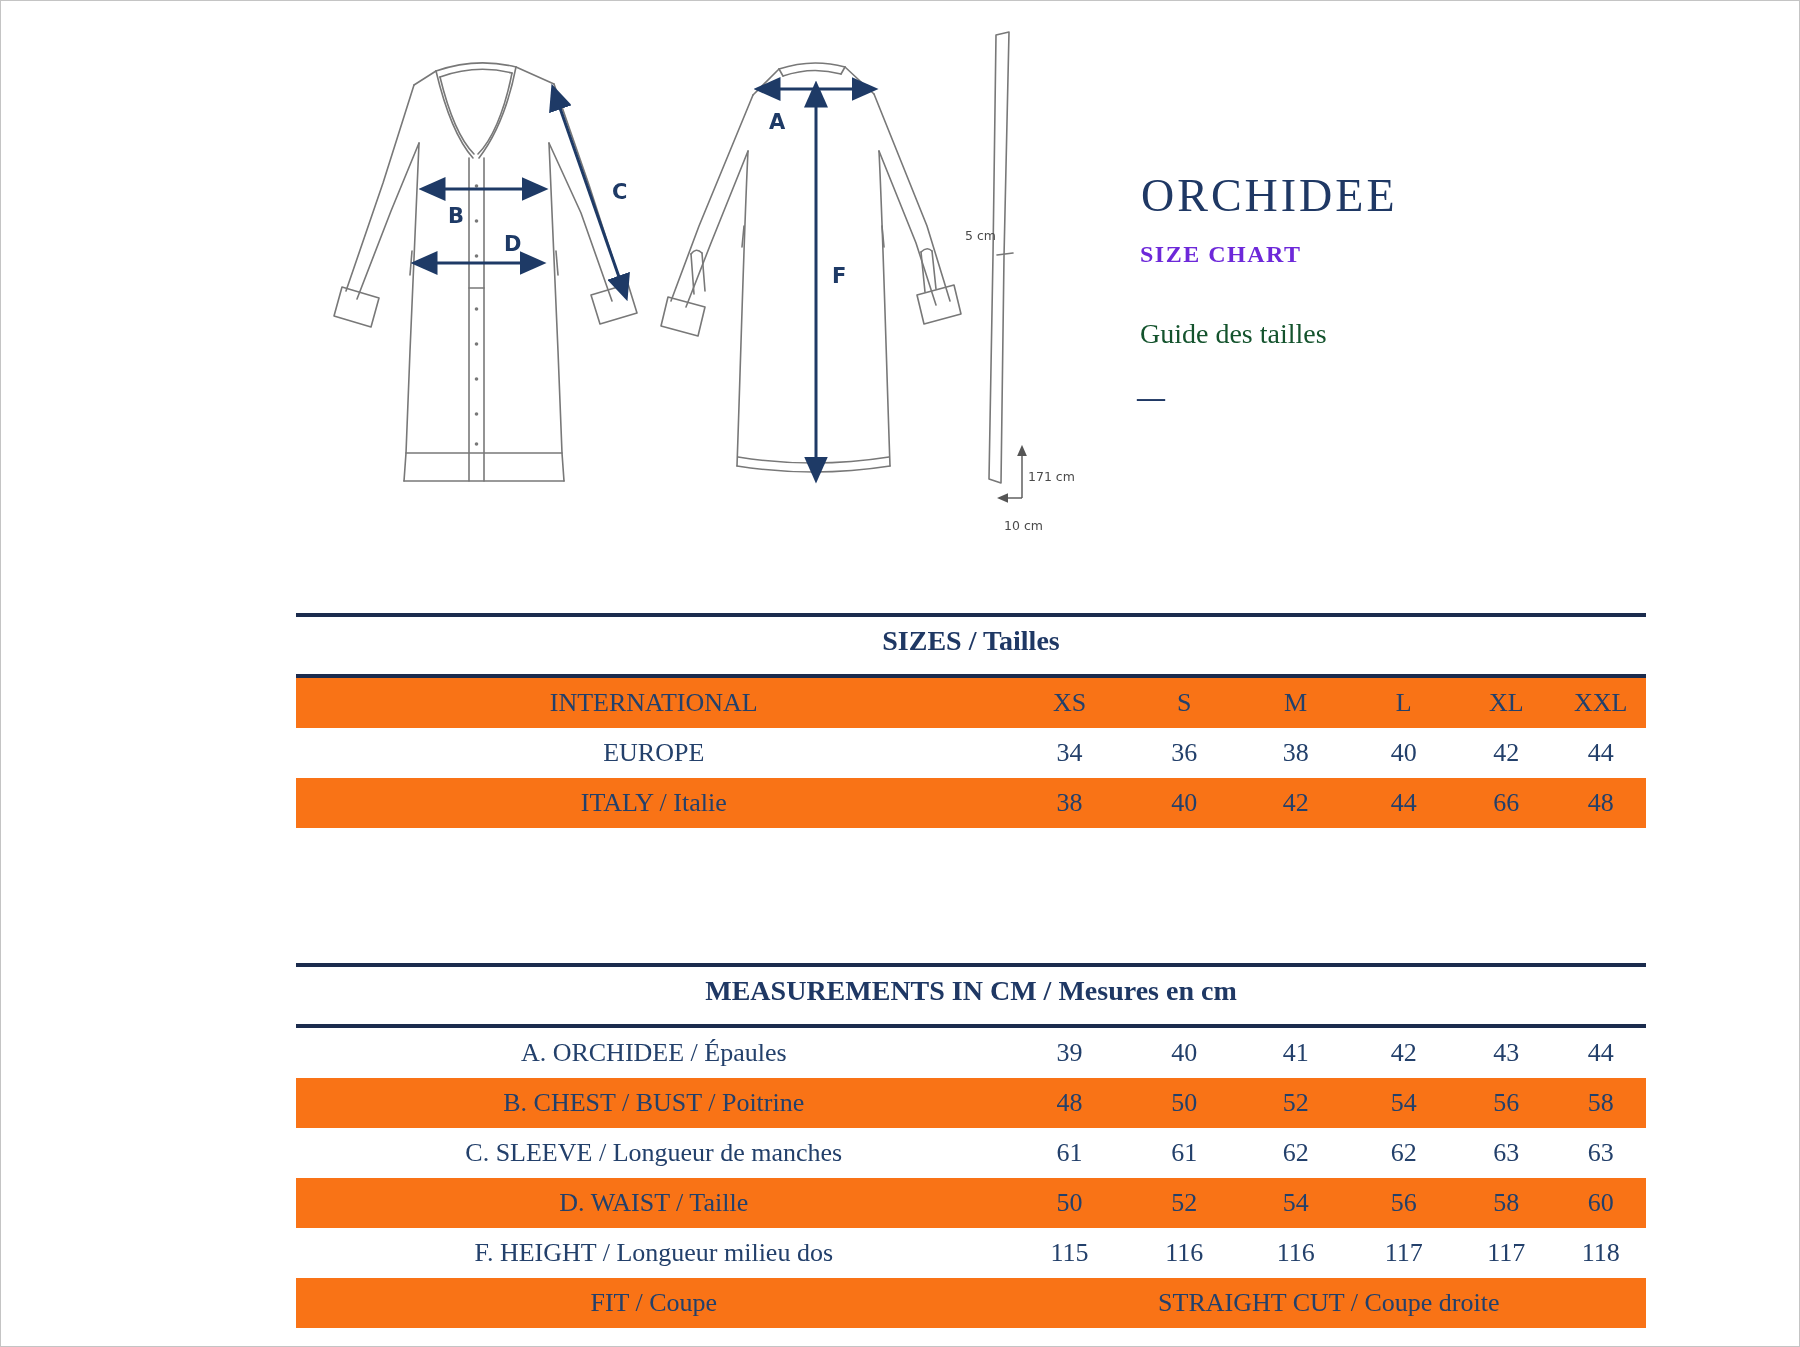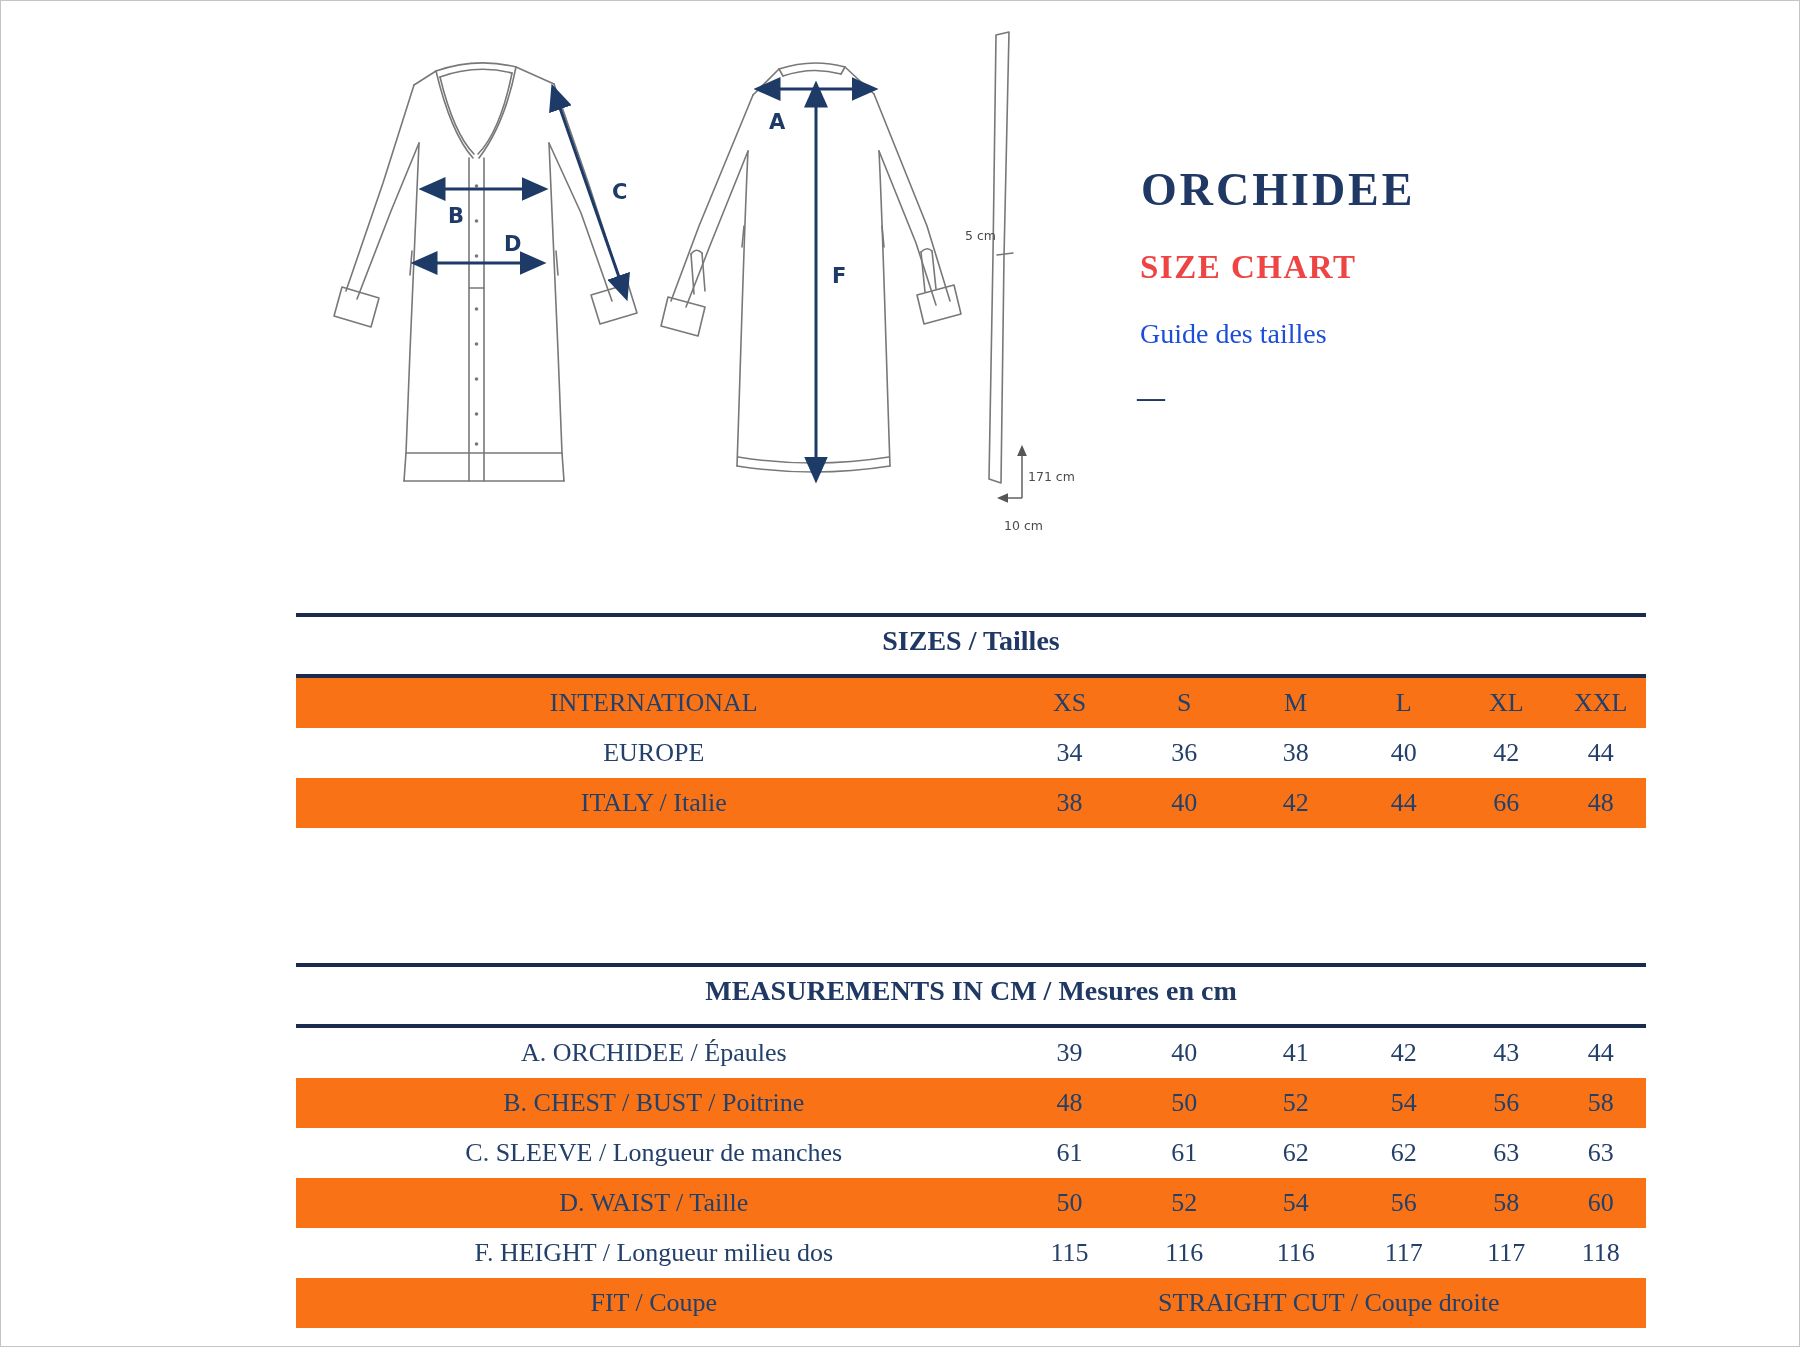--- a/index.html
+++ b/index.html
@@ -2,25 +2,25 @@
 <html><head>
 <meta charset="utf-8">
 <style>
   html,body{margin:0;padding:0;background:#ffffff;}
   .page{
     position:relative;width:1798px;height:1345px;background:#ffffff;
     border:1px solid #c4c4c4;overflow:hidden;
     font-family:"Liberation Serif",serif;
   }
   .page svg{position:absolute;pointer-events:none;}
-  .big-title{position:absolute;left:1140px;top:162px;font-size:46px;font-weight:bold;
+  .big-title{position:absolute;left:1140px;top:168px;font-size:46px;font-weight:normal;
     letter-spacing:3px;color:#1f3864;white-space:nowrap;}
-  .sub-title{position:absolute;left:1139px;top:248px;font-size:33px;font-weight:bold;
-    letter-spacing:1.5px;color:#ef4444;white-space:nowrap;}
-  .sub-fr{position:absolute;left:1139px;top:317px;font-size:28px;color:#1d4ed8;white-space:nowrap;}
+  .sub-title{position:absolute;left:1139px;top:240px;font-size:24px;font-weight:bold;
+    letter-spacing:1.5px;color:#6d28d9;white-space:nowrap;}
+  .sub-fr{position:absolute;left:1139px;top:317px;font-size:28px;color:#14532d;white-space:nowrap;}
   .dash{position:absolute;left:1136px;top:380px;font-size:28px;font-weight:bold;color:#1f3864;}
   .chart{position:absolute;left:295px;width:1350px;}
   .chart-sizes{top:612px;}
   .chart-meas{top:962px;}
   .rule{height:4px;background:#1b2b4d;}
   .chart-title{height:57px;line-height:47px;text-align:center;font-size:28px;
     font-weight:bold;color:#1f3864;}
   table{width:100%;border-collapse:collapse;table-layout:fixed;}
   td{height:50px;text-align:center;font-size:26px;color:#23406b;padding:0;
      overflow:hidden;white-space:nowrap;}

